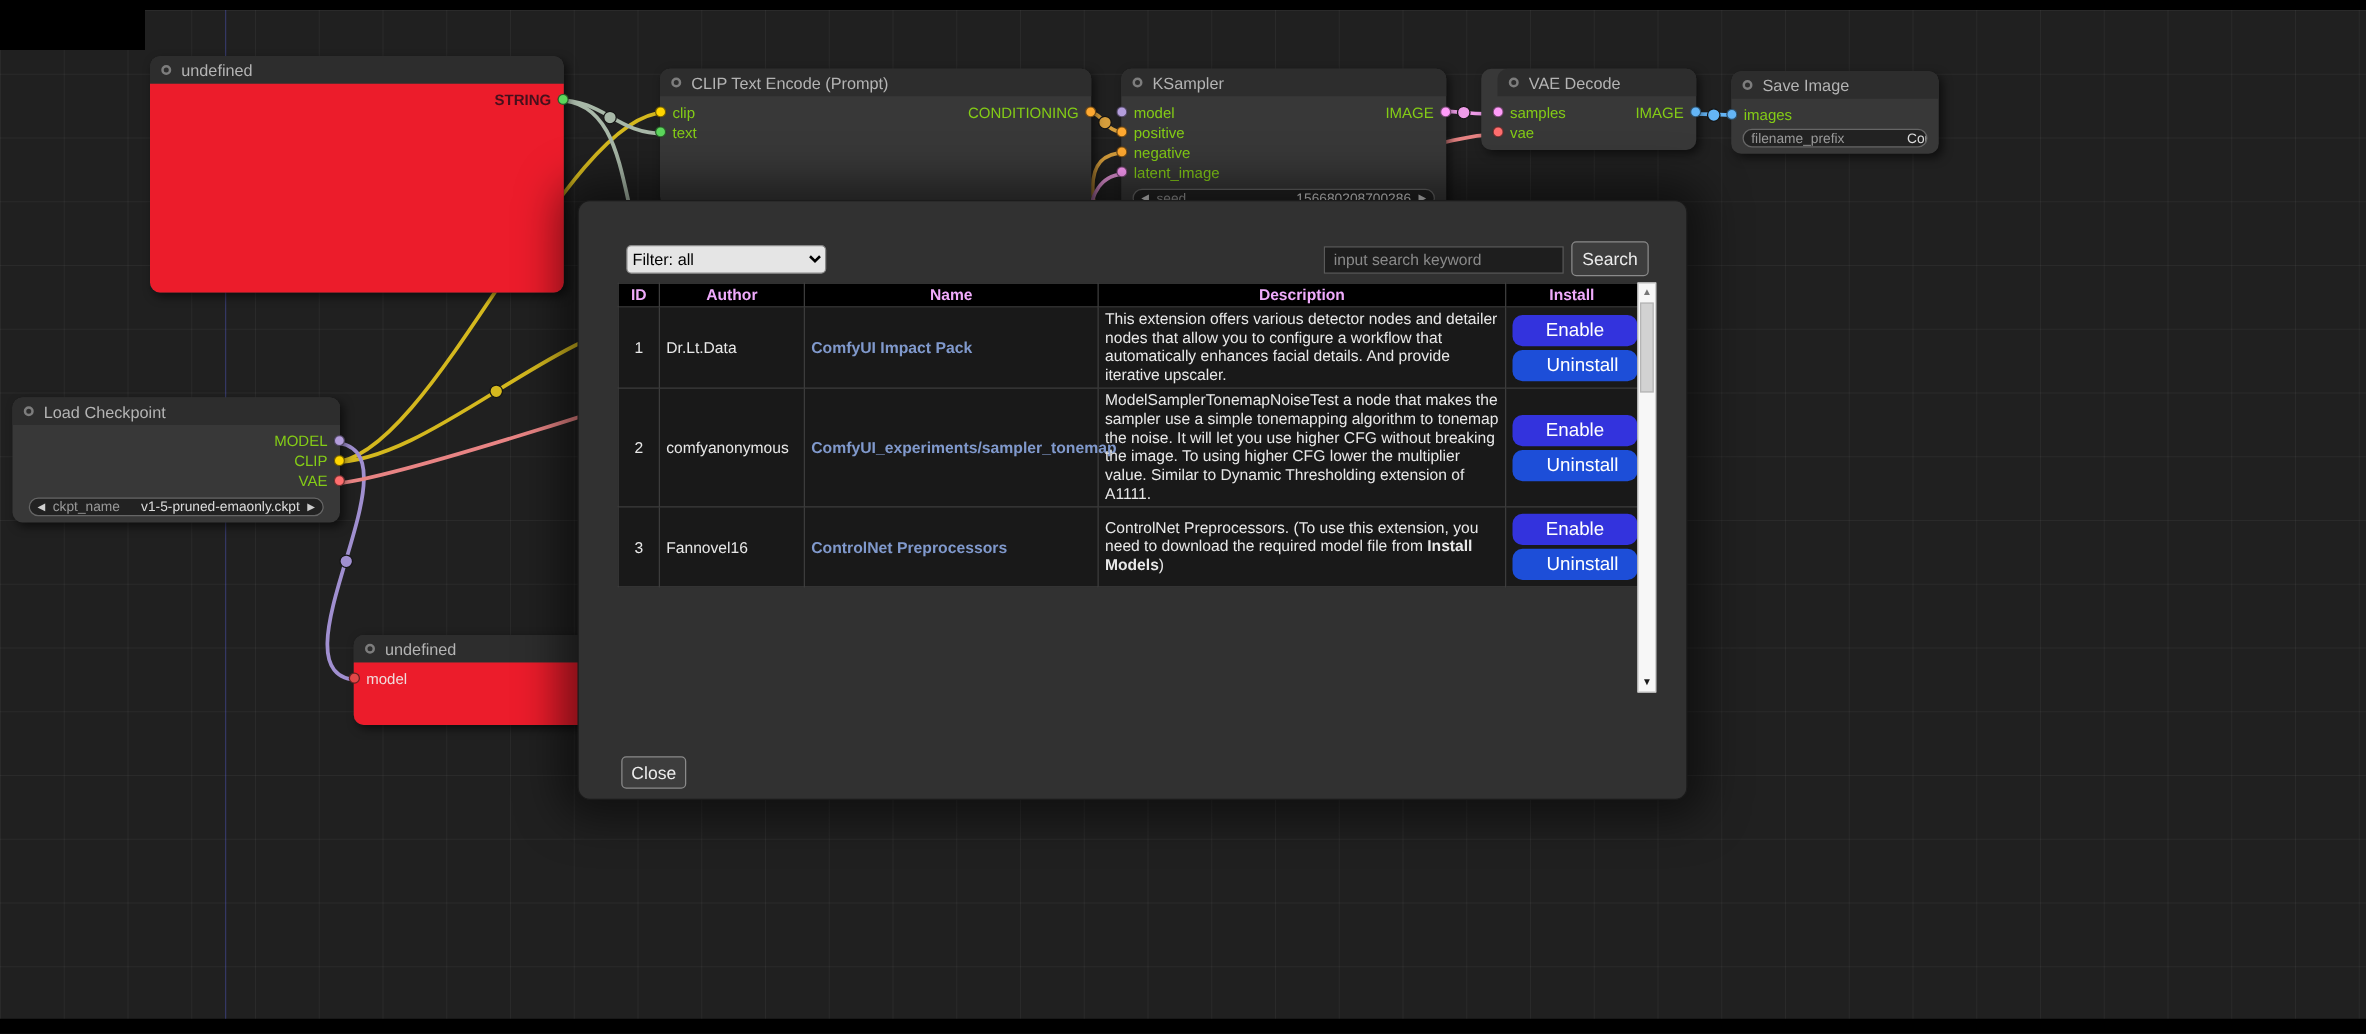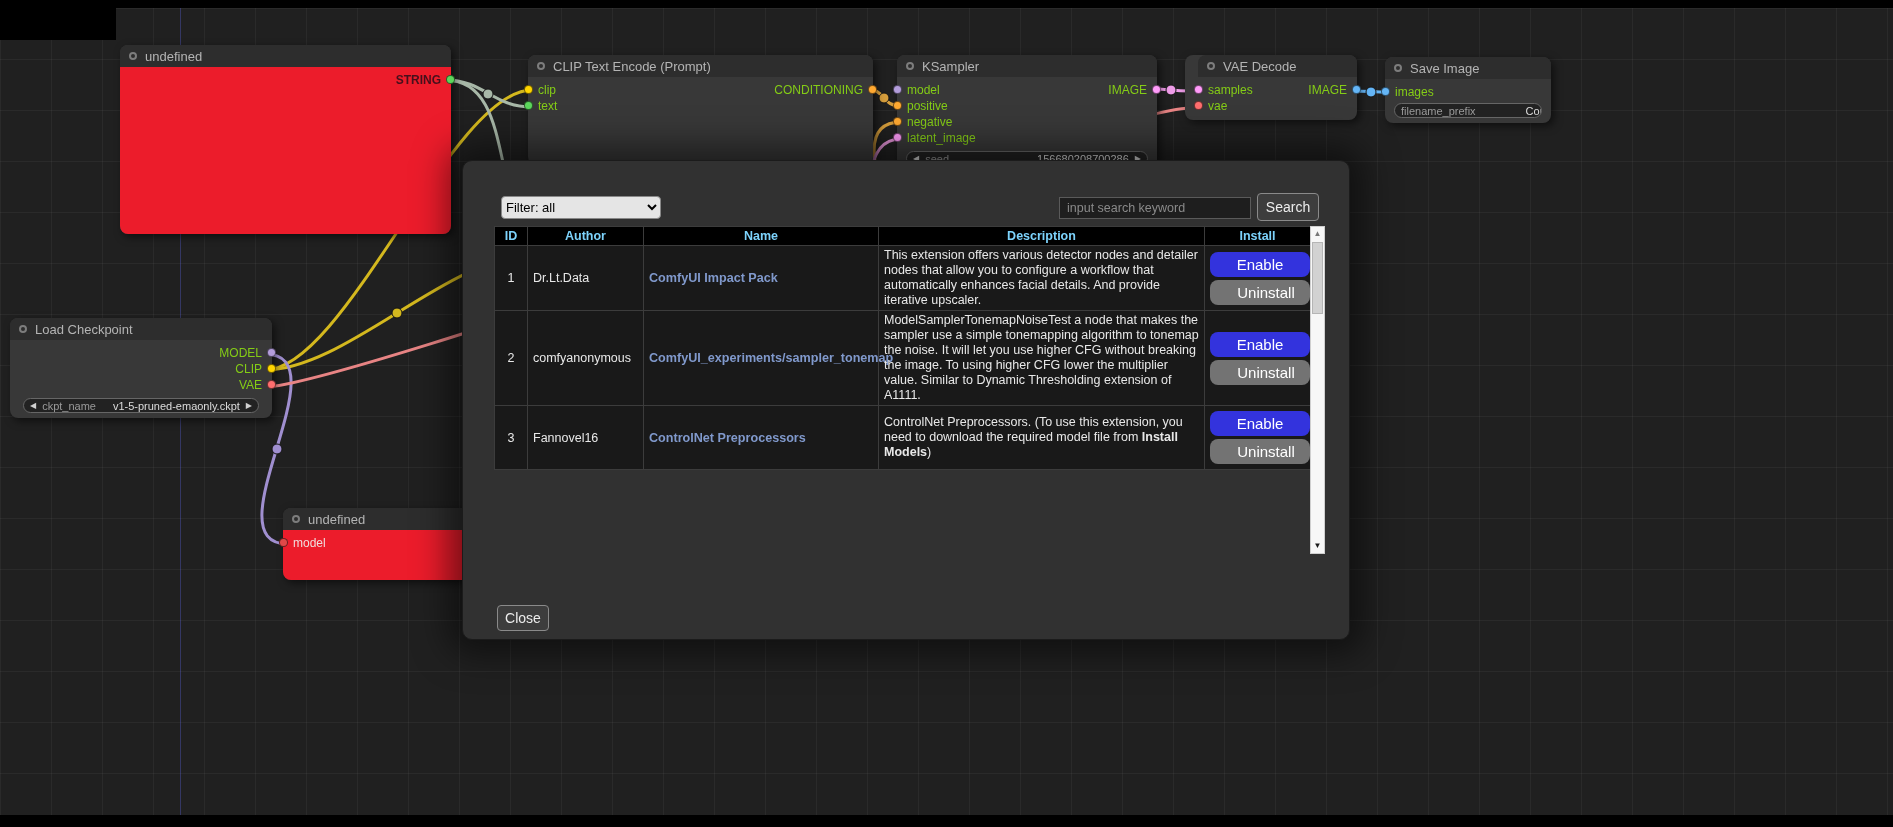--- a/index.html
+++ b/index.html
@@ -88,38 +88,38 @@
   .btn-plain {
     background:#3d3d3d; border:1px solid #8a8a8a; border-radius:4px; color:#ececec;
     font-size:14px; cursor:pointer; font-family:"Liberation Sans", sans-serif;
   }
   .search-btn { position:absolute; left:794px; top:32px; width:62px; height:28px; }
   .close-btn { position:absolute; left:34px; top:444px; width:52px; height:26px; }
 
   .table-wrap { position:absolute; left:31px; top:65px; width:831px; height:328px; }
   table.ext { border-collapse:collapse; table-layout:fixed; width:816px; background:#191919; }
   table.ext th {
-    background:#000; color:#7dd3fc; font-size:12.5px; font-weight:bold;
+    background:#000; color:#f0abfc; font-size:12.5px; font-weight:bold;
     border:1px solid #3c3c3c; padding:2px 3px; height:17px;
   }
   table.ext td {
     border:1px solid #3c3c3c; color:#e8e8e8; font-size:12.5px;
     padding:2px 5px; vertical-align:middle;
   }
   td.c-id { text-align:center; }
   td.c-desc { font-size:12.4px; line-height:15px; vertical-align:top; padding:2px 4px; }
   td.c-name a { color:#8099cc; font-weight:bold; text-decoration:none; font-size:12.6px; cursor:pointer; }
   td.c-install { padding:2px; }
   .btn-enable, .btn-uninstall {
     display:block; width:100px; height:25px; margin:3px auto;
     border:none; border-radius:8px; color:#fff; font-size:15px; cursor:pointer;
     font-family:"Liberation Sans", sans-serif;
   }
   .btn-enable { background:#3333dd; }
-  .btn-uninstall { background:#737373;padding-left:12px; }
+  .btn-uninstall { background:#1d4ed8;padding-left:12px; }
 
   .scrollbar {
     position:absolute; right:0; top:0; width:15px; height:328px;
     background:#f7f7f7; border:1px solid #cfcfcf;
   }
   .sb-up, .sb-down {
     position:absolute; left:0; width:13px; height:14px; text-align:center;
     font-size:8px; line-height:14px; color:#777;
   }
   .sb-up { top:0; }

